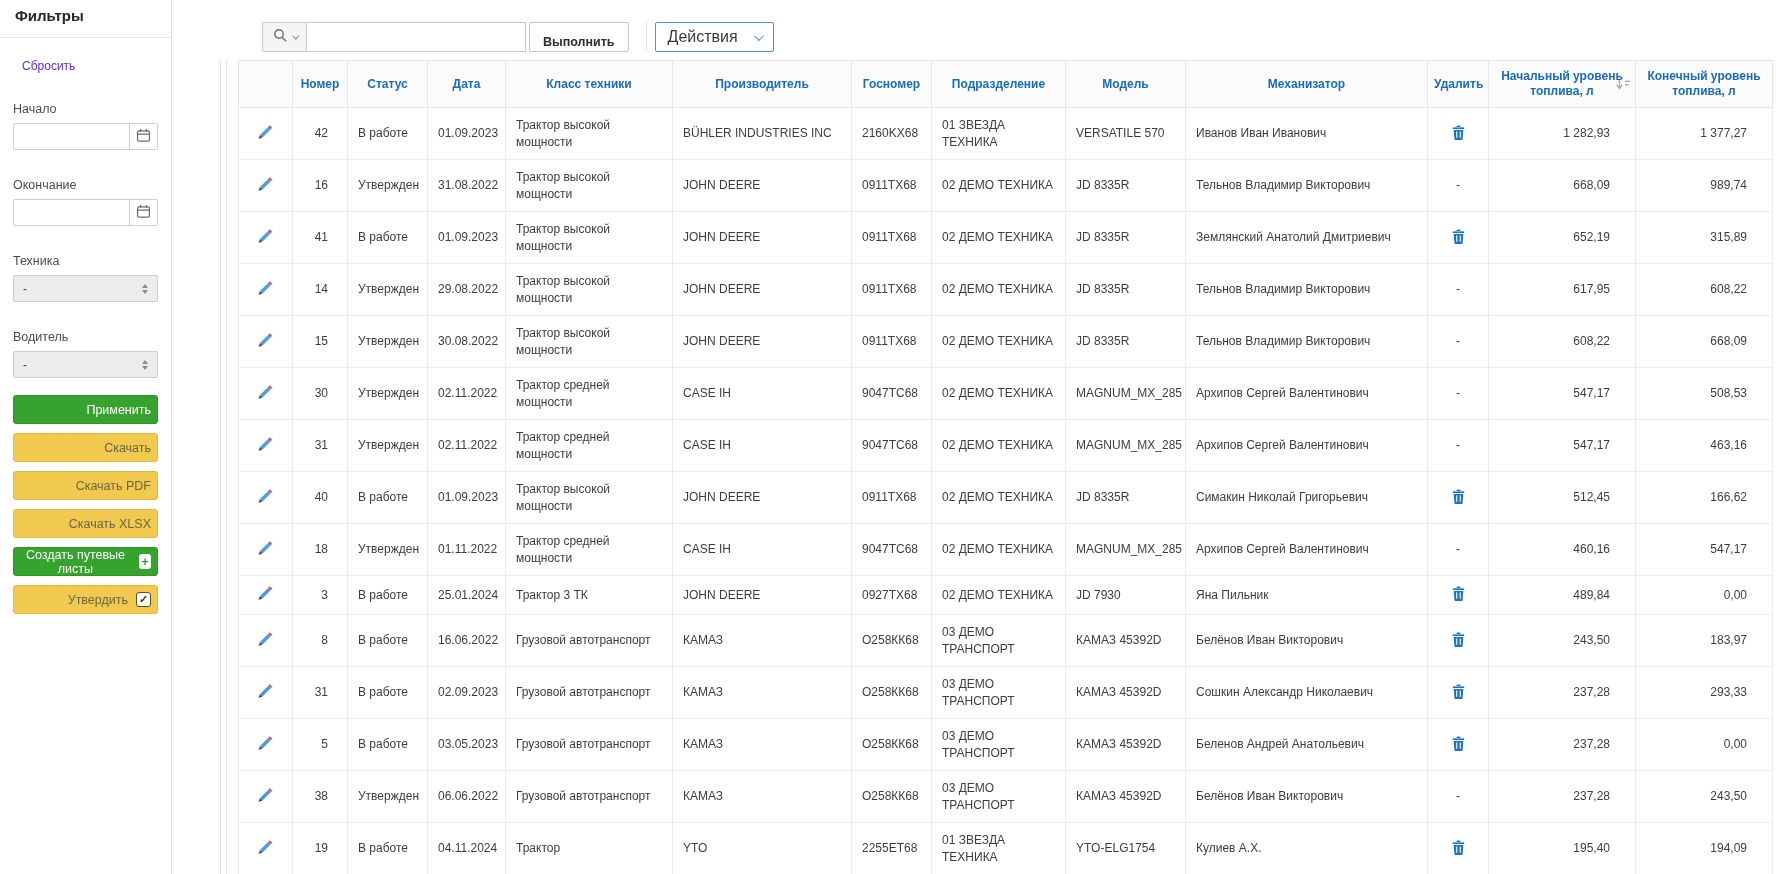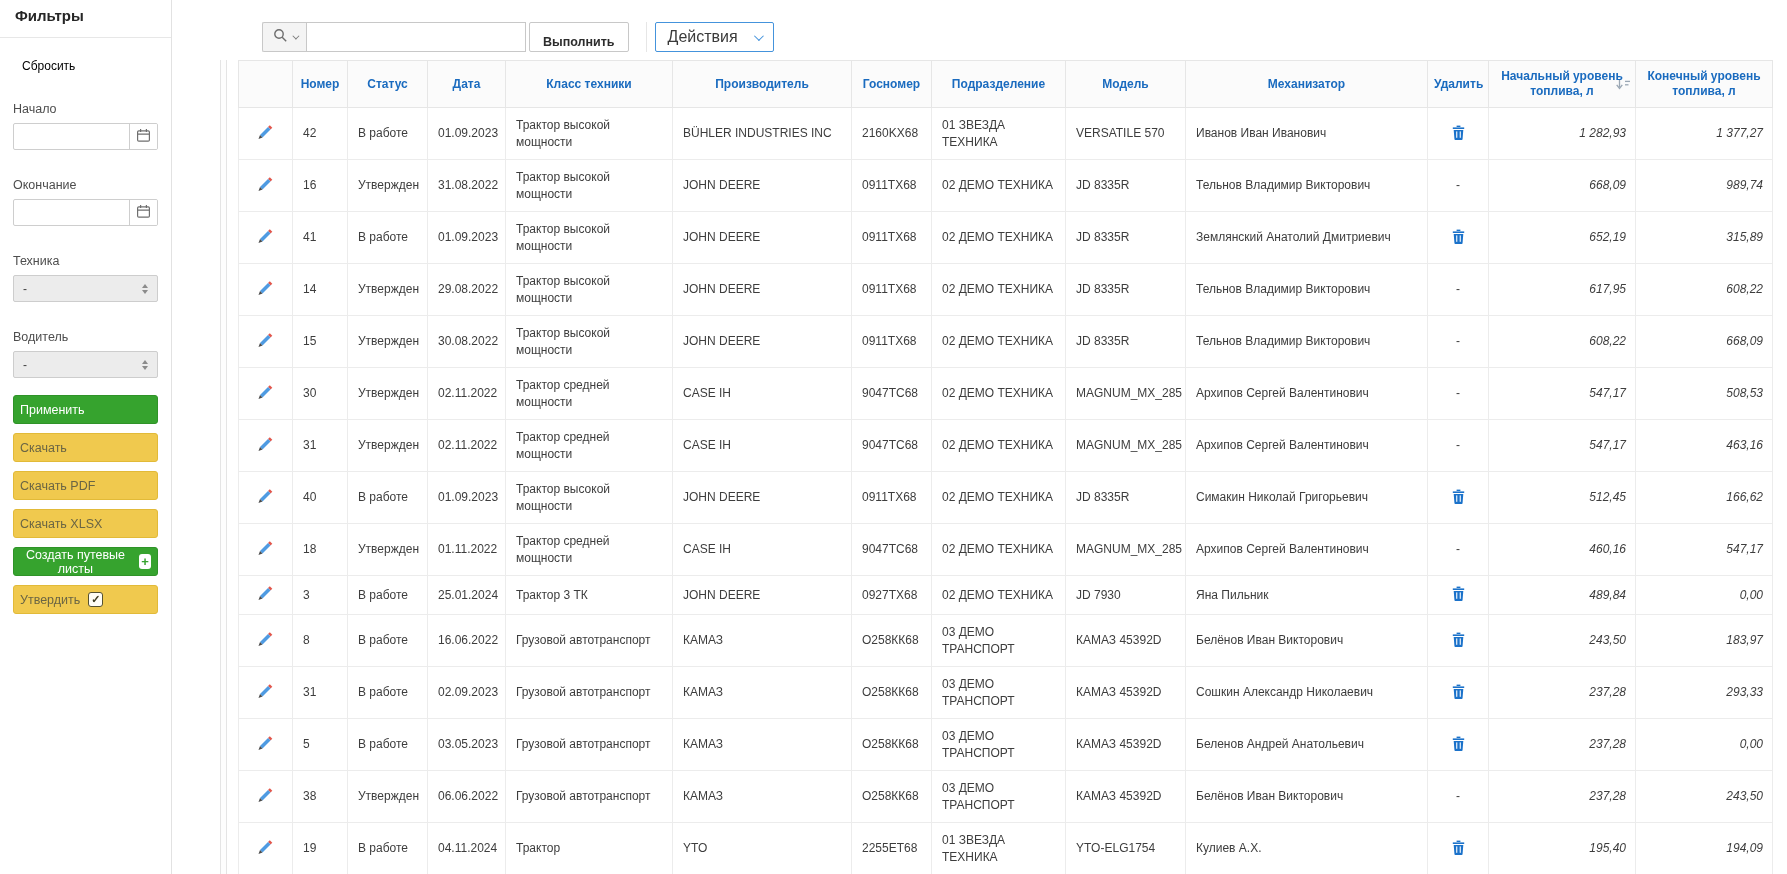--- a/index.html
+++ b/index.html
@@ -3,33 +3,33 @@
 <meta charset="utf-8">
 <style>
   * { box-sizing: border-box; margin: 0; }
   html, body { width: 1787px; height: 874px; overflow: hidden; }
   body { position: relative; font-family: "Liberation Sans", sans-serif; background: #fff; color: #3d3d3d; }
 
   
   .sidebar { position: absolute; left: 0; top: 0; bottom: 0; width: 172px; border-right: 1px solid #e2e2e2; background: #fff; padding: 5px 13px 0; }
   .sb-title { font-size: 15px; font-weight: 700; color: #262626; margin: 2px 0 13px 2px; }
   .sb-divider { height: 1px; background: #e7e7e7; margin: 0 -13px; }
-  .reset-link { display: inline-block; margin: 21px 0 0 9px; font-size: 12px; color: #000000; text-decoration: none; cursor: pointer; }
+  .reset-link { display: inline-block; margin: 21px 0 0 9px; font-size: 12px; color: #6d28d9; text-decoration: none; cursor: pointer; }
   .field { margin-top: 28px; }
   .field-label { font-size: 12.5px; color: #4d4d4d; margin-bottom: 7px; }
   .input-wrap { display: flex; height: 27px; border: 1px solid #cecece; border-radius: 2px; background: #fff; overflow: hidden; }
   .input-wrap input { flex: 1; min-width: 0; border: 0; outline: 0; padding: 0 7px; font: 12px "Liberation Sans", sans-serif; color: #333; background: transparent; }
   .cal-btn { width: 28px; border: 0; border-left: 1px solid #cecece; background: #fff; display: flex; align-items: center; justify-content: center; cursor: pointer; padding: 0; }
   .select-wrap { display: flex; align-items: center; justify-content: space-between; height: 27px; border: 1px solid #cdcdcd; border-radius: 2px; background: #ececec; padding: 0 9px; cursor: pointer; }
   .select-value { font-size: 12px; color: #3f3f3f; }
   .arrows { display: flex; flex-direction: column; gap: 2px; align-items: center; }
   .tri-up { width: 0; height: 0; border-left: 3.5px solid transparent; border-right: 3.5px solid transparent; border-bottom: 4px solid #8b8b8b; }
   .tri-down { width: 0; height: 0; border-left: 3.5px solid transparent; border-right: 3.5px solid transparent; border-top: 4px solid #8b8b8b; }
   .btn-stack { margin-top: 17px; }
-  .btn { display: flex; align-items: center; justify-content: flex-start; gap: 8px; width: 100%; height: 29px; margin-top: 9px; border-radius: 3px; border: 1px solid transparent; font-family: inherit; font-size: 12.5px; cursor: pointer; }
+  .btn { display: flex; align-items: center; justify-content: flex-end; gap: 8px; width: 100%; height: 29px; margin-top: 9px; border-radius: 3px; border: 1px solid transparent; font-family: inherit; font-size: 12.5px; cursor: pointer; }
   .btn-stack .btn:first-child { margin-top: 0; }
   .btn.green { background: #36a32e; border-color: #2f9328; color: #fff; }
   .btn.yellow { background: #f0c94e; border-color: #e2ba38; color: #6a6544; }
   .plus-box { width: 15px; height: 15px; border-radius: 3px; background: #fff; color: #36a32e; font-size: 13px; font-weight: 700; line-height: 15px; text-align: center; }
   .check-box { width: 15px; height: 15px; border-radius: 3px; background: #fffdf5; border: 1.5px solid #55512f; color: #3f3c22; font-size: 11px; line-height: 12px; text-align: center; font-weight: 700; }
 
   
   .splitter { position: absolute; left: 220px; top: 60px; bottom: 0; width: 7px; border-left: 1px solid #e4e4e4; border-right: 1px solid #e4e4e4; background: #fdfdfd; }
 
   
@@ -40,22 +40,22 @@
   .execute-btn { height: 30px; margin-left: 3px; padding: 12px 13px; background: #fff; border: 1px solid #c8c8c8; border-radius: 2px; font-family: inherit; font-size: 12.5px; font-weight: 700; color: #2c2c2c; cursor: pointer; text-align: center; }
   .toolbar-sep { width: 1px; height: 30px; background: #e6e6e6; margin-left: 17px; }
   .actions-btn { height: 30px; margin-left: 8px; padding: 0 12px; background: #fff; border: 1px solid #4493dc; border-radius: 2px; display: flex; align-items: center; gap: 16px; font-family: inherit; font-size: 16px; color: #3a3a3a; cursor: pointer; }
   .chev { width: 7px; height: 7px; border-right: 1.6px solid #4493dc; border-bottom: 1.6px solid #4493dc; transform: rotate(45deg) translateY(-2px); }
   .chev.small { width: 5px; height: 5px; border-color: #7a7a7a; }
 
   
   table.grid { margin-top: 8px; width: 1534px; table-layout: fixed; border-collapse: collapse; }
   .grid th { background: #fbfbfb; border: 1px solid #e6e6e6; color: #1a6bbf; font-size: 12px; font-weight: 700; text-align: center; height: 47px; padding: 4px 6px; line-height: 15px; position: relative; vertical-align: middle; cursor: pointer; }
   .grid td { border: 1px solid #ececec; font-size: 12px; color: #3d3d3d; padding: 9px 10px; line-height: 16.5px; vertical-align: middle; background: #fff; }
-  td.c-number { padding-right: 19px; }
-  td.c-fuel { text-align: right; padding-right: 9px; font-style: italic; }
+  td.c-number { text-align: right; padding-right: 19px; }
+  td.c-fuel { text-align: right; padding-right: 25px; }
   td.c-center { text-align: center; }
   .sort-ico { position: absolute; right: 4px; top: 18px; }
   .icon-btn { border: 0; background: none; padding: 0; cursor: pointer; display: inline-flex; vertical-align: middle; }
 </style>
 </head>
 <body>
 
 <aside class="sidebar">
   <div class="sb-title">Фильтры</div>
   <div class="sb-divider"></div>

